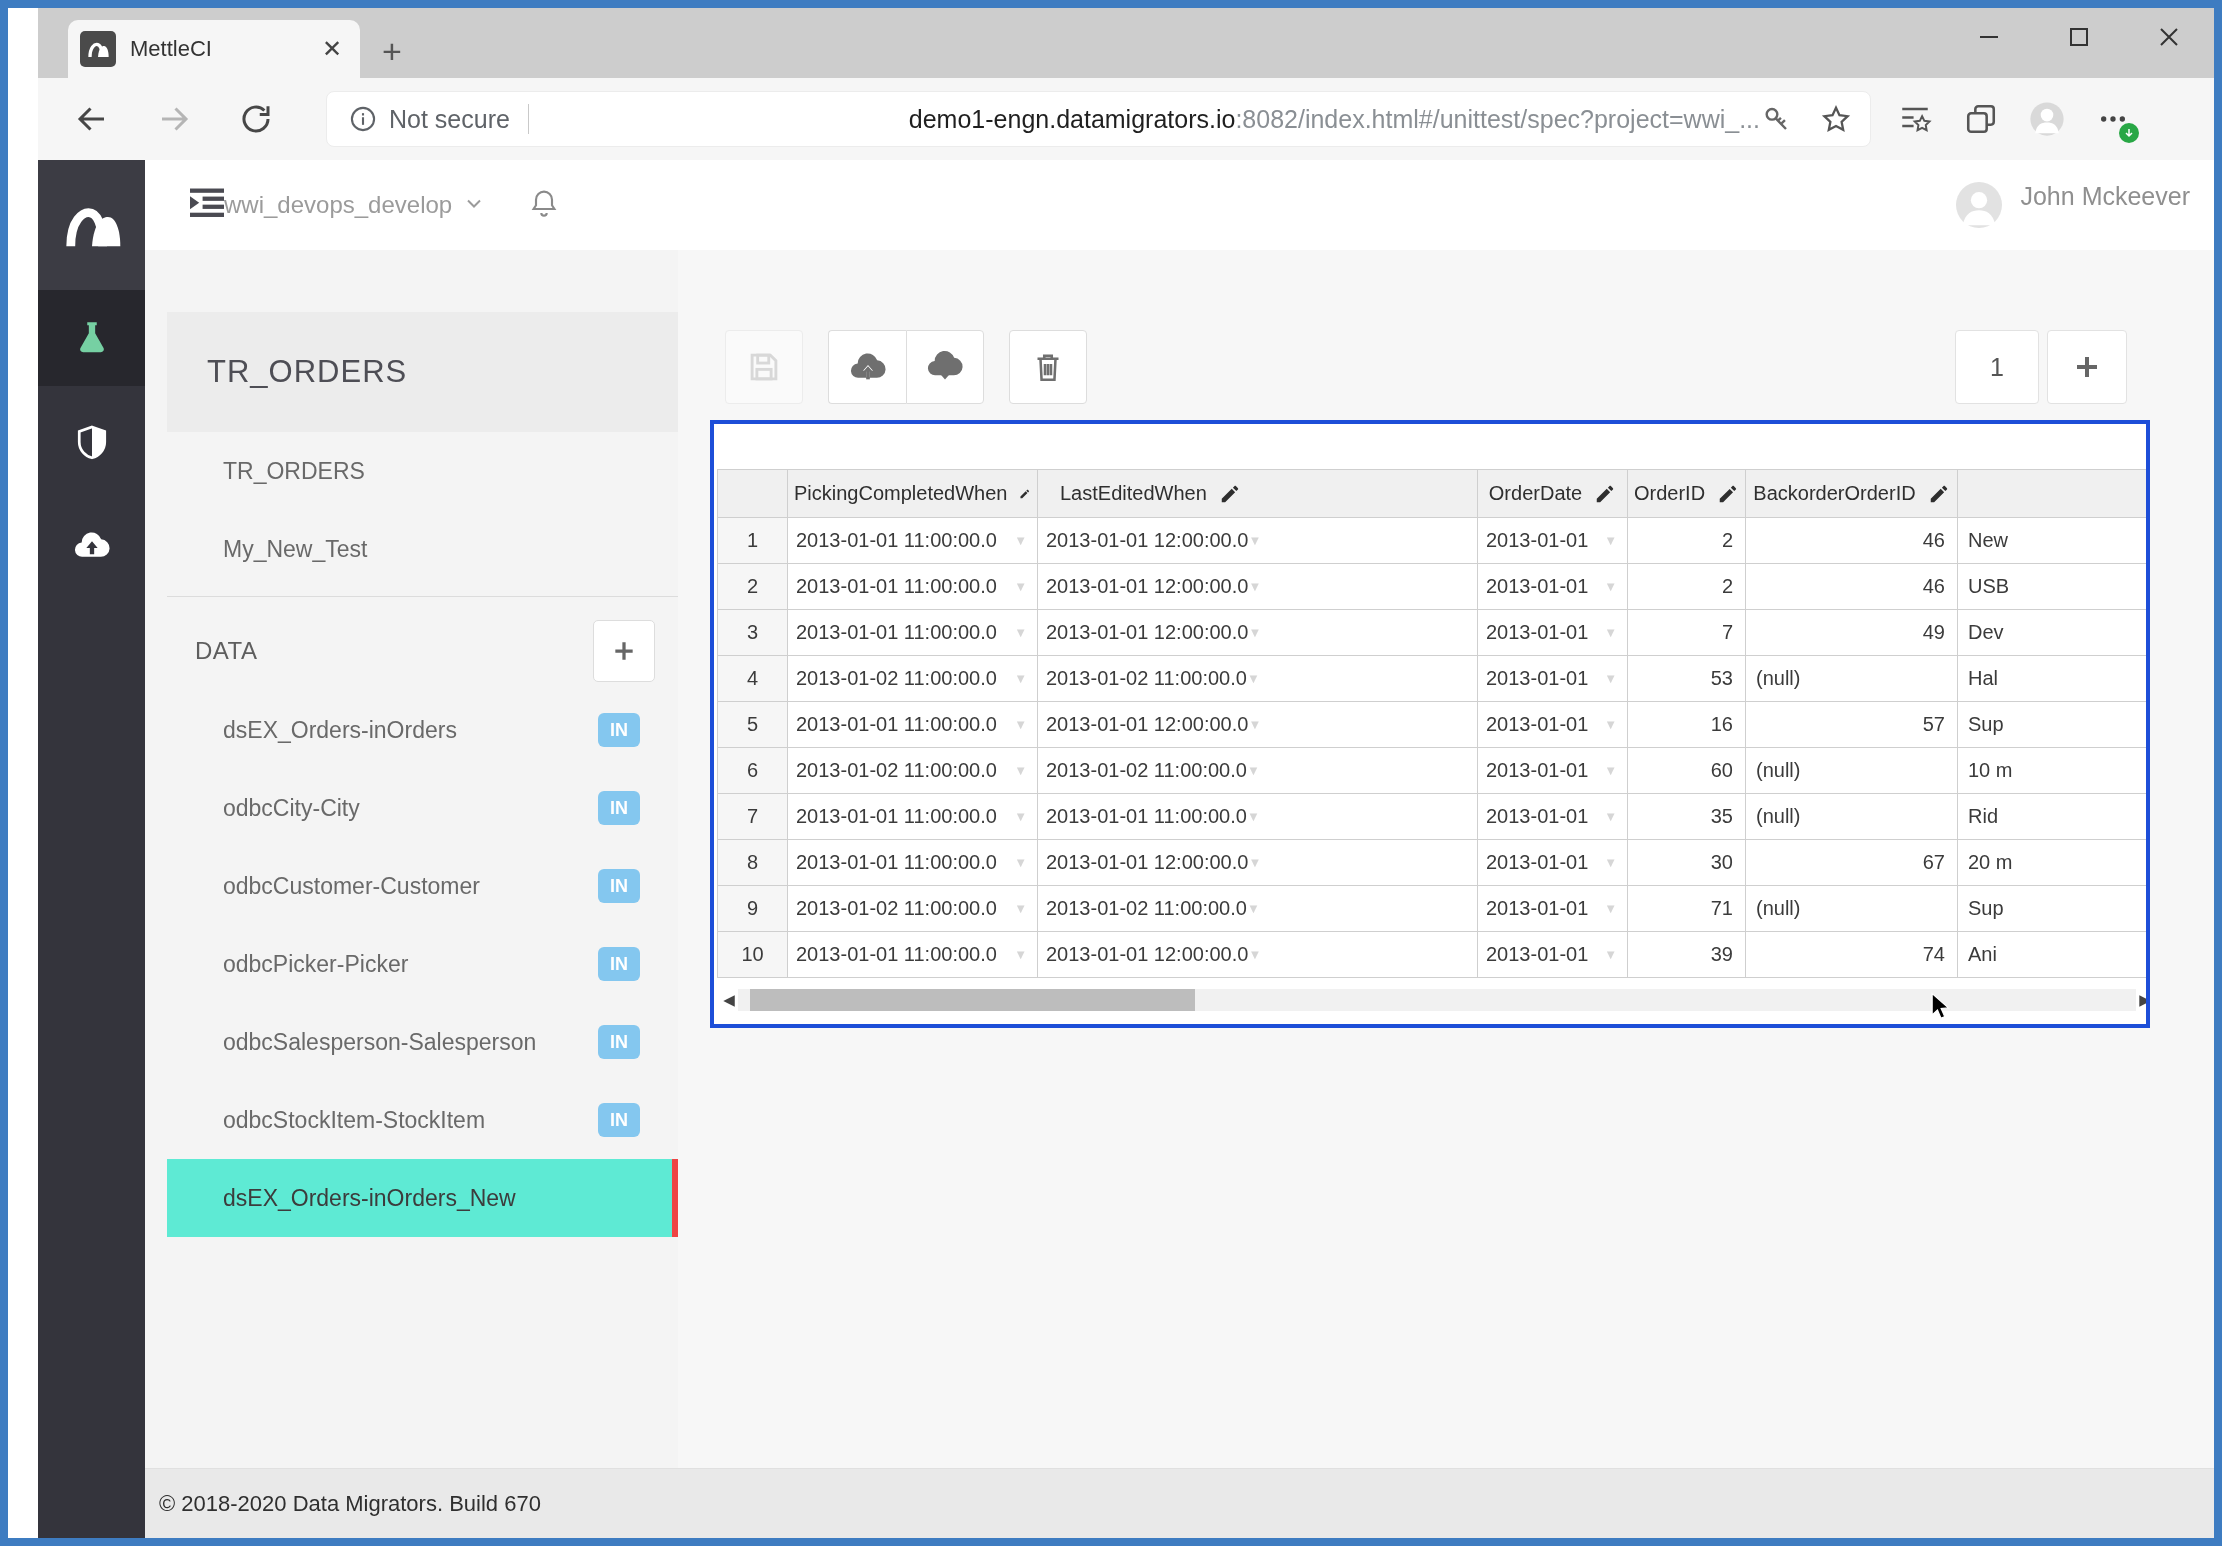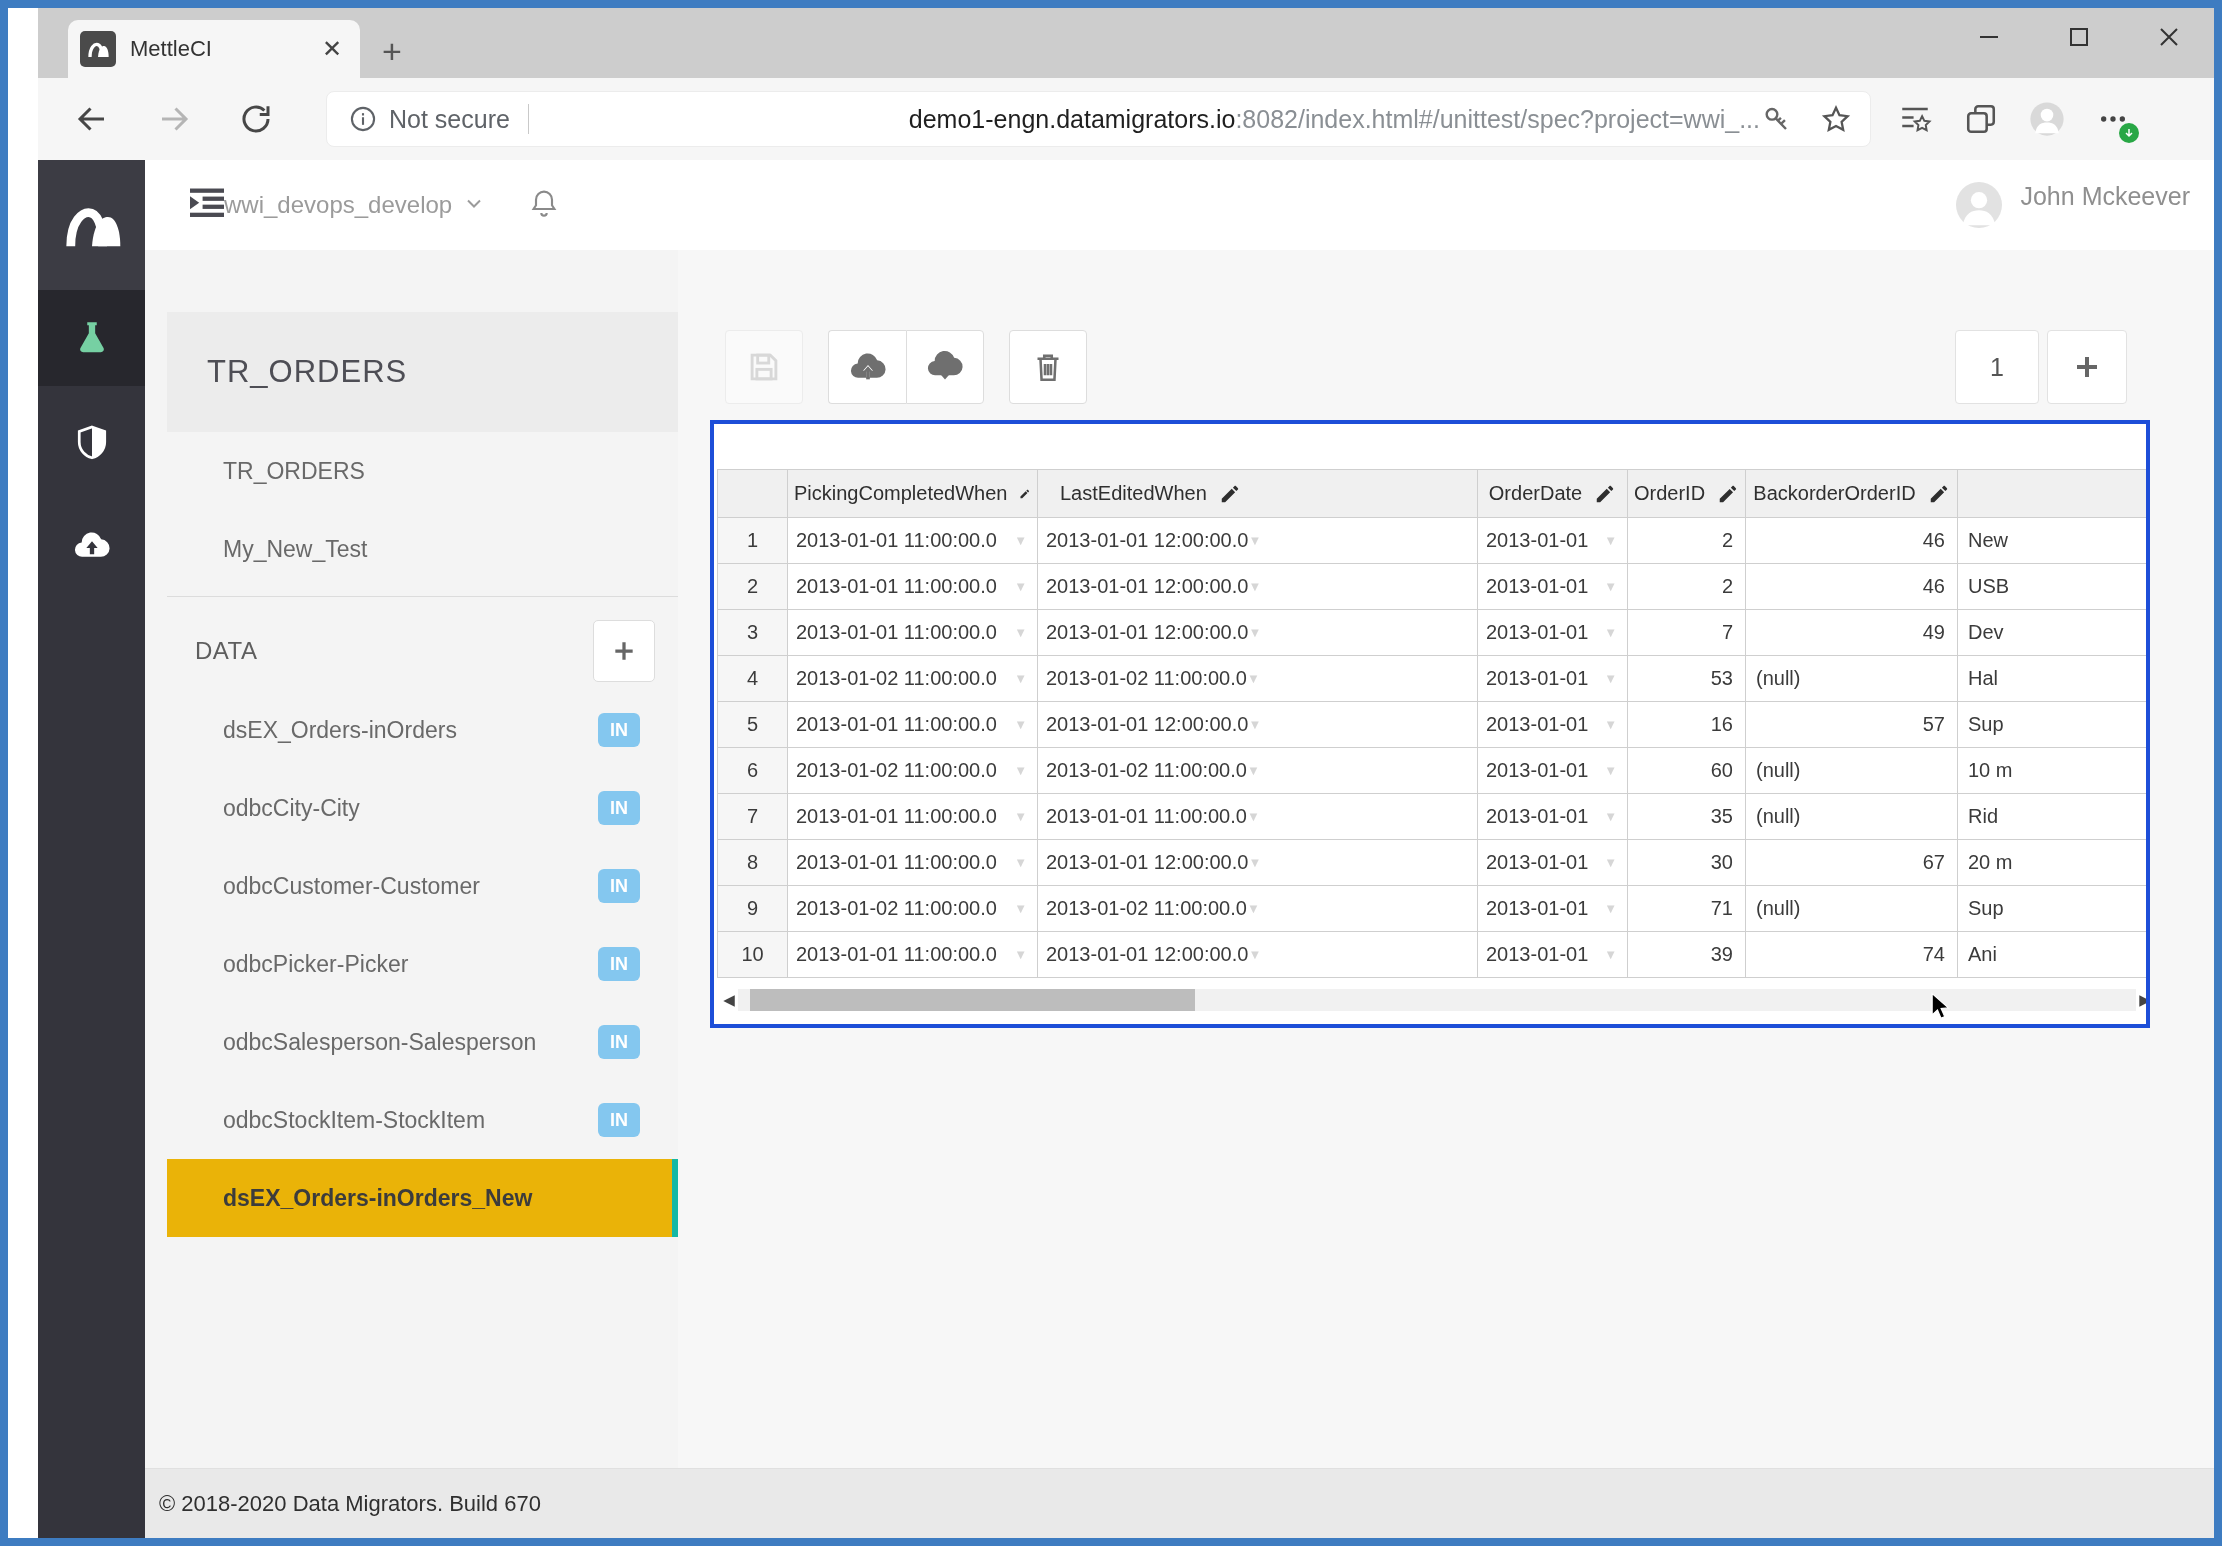--- a/index.html
+++ b/index.html
@@ -49,21 +49,21 @@
   
   .left-panel { width:533px; background:#f4f4f4; flex:none; overflow:hidden; }
   .panel-title { margin:62px 0 0 22px; width:511px; height:120px; background:#ececec; display:flex; align-items:center; padding-left:40px; }
   .panel-title span { font-size:31px; font-weight:300; letter-spacing:1px; color:#4e4e55; }
   .side-wrap { margin-left:22px; width:511px; }
   .sec-hdr { height:80px; display:flex; align-items:center; justify-content:space-between; padding:0 23px 0 28px; margin-top:14px; }
   .sec-hdr-label { font-size:24px; color:#5e5e5e; letter-spacing:.5px; }
   .plus-btn { width:62px; height:62px; background:#fff; border:1px solid #ddd; border-radius:5px; display:flex; align-items:center; justify-content:center; font-size:34px; color:#666; }
   .side-item { height:78px; display:flex; align-items:center; padding:0 38px 0 56px; }
   .side-item-label { font-size:23px; color:#696969; white-space:nowrap; overflow:hidden; flex:1; }
-  .side-item.selected { background:#eab308; border-right:6px solid #14b8a6;font-weight:bold; }
+  .side-item.selected { background:#5eead4; border-right:6px solid #ef4444; }
   .side-item.selected .side-item-label { color:#3c3c3c; }
   .side-div { height:1px; background:#dcdcdc; margin-top:8px; }
   .badge { height:34px; border-radius:6px; color:#fff; font-size:18px; font-weight:bold; display:flex; align-items:center; justify-content:center; padding:0 12px; flex:none; }
   .badge.in { background:#84c7ef; }
   .badge.out { background:#6ec08d; }
 
   
   .content { flex:1; background:#f7f7f7; min-width:0; overflow:hidden; }
   .toolbar { margin-top:80px; display:flex; align-items:center; padding:0 87px 0 47px; }
   .tb-btn { width:78px; height:74px; background:#fff; border:1px solid #ddd; border-radius:4px; display:flex; align-items:center; justify-content:center; }

